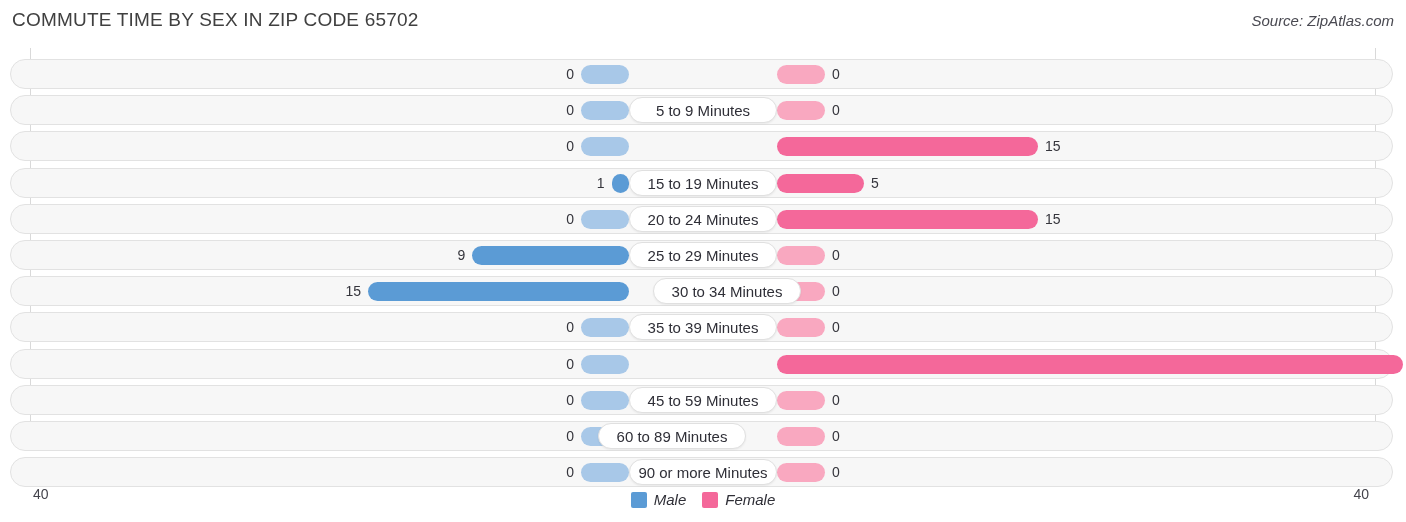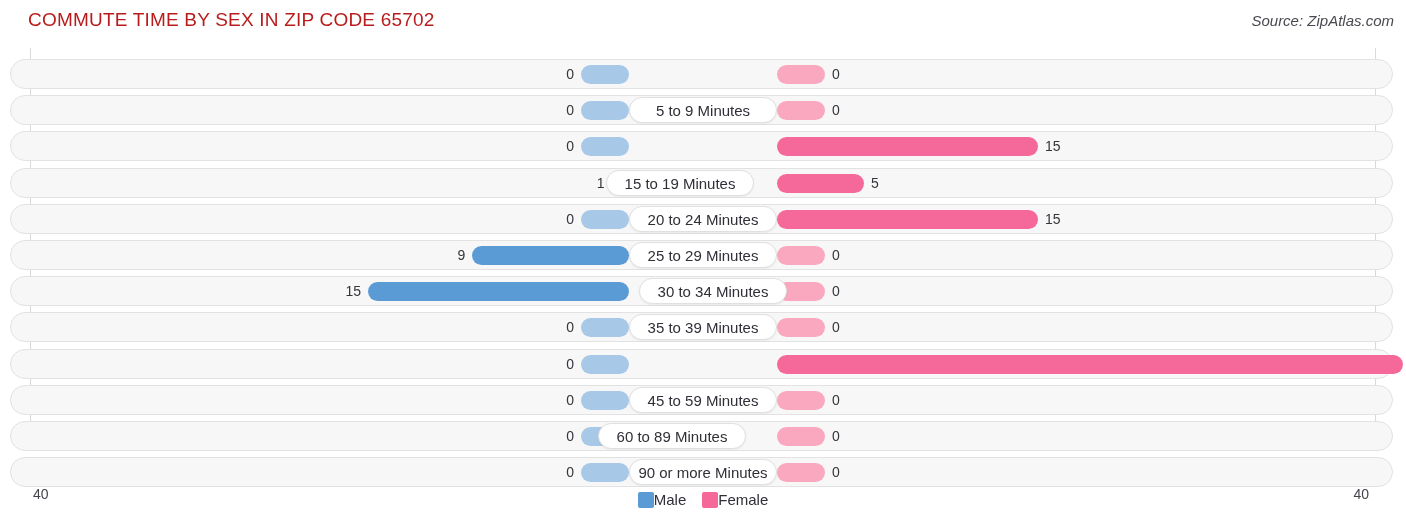--- a/index.html
+++ b/index.html
@@ -4,22 +4,22 @@
 <style>
   html,body{margin:0;padding:0;}
   body{
     width:1406px;height:522px;
     background:#ffffff;
     font-family:"Liberation Sans","DejaVu Sans",sans-serif;
     overflow:hidden;
     position:relative;
   }
   .chart-title{
-    position:absolute;left:28px;top:9px;
-    font-size:19px;color:#b91c1c;letter-spacing:.2px;
+    position:absolute;left:12px;top:9px;
+    font-size:19px;color:#404040;letter-spacing:.2px;
     white-space:nowrap;
   }
   .source{
     position:absolute;right:12px;top:12px;
     font-size:15px;font-style:italic;color:#4a4a52;
     white-space:nowrap;
   }
 
   .plot{
     position:absolute;left:0;top:48px;
@@ -80,21 +80,21 @@
     font-size:14px;color:#44444c;
   }
   .axis-left{left:33px;}
   .axis-right{right:37px;}
 
   .legend{
     position:absolute;left:0;right:0;bottom:14px;
     display:flex;justify-content:center;align-items:center;
     gap:16px;
   }
-  .legend-item{display:flex;align-items:center;gap:0;}
+  .legend-item{display:flex;align-items:center;gap:7px;font-style:italic;}
   .legend-swatch{width:16px;height:16px;border-radius:2px;display:block;}
   .legend-label{font-size:15px;color:#2f2f37;}
 </style>
 </head>
 <body>
 
 <div class="chart-title">COMMUTE TIME BY SEX IN ZIP CODE 65702</div>
 <div class="source">Source: ZipAtlas.com</div>
 
 <div class="plot">
@@ -122,21 +122,21 @@
         <div class="val val-male" style="right: 819px;">0</div>
         <div class="bar bar-female" style="left: 767px; width: 261px; background: rgb(244, 104, 154);"></div>
         <div class="val val-female" style="left: 1035px;">15</div>
       </div>
       <div class="row" style="top: 119.6px;">
         <div class="track"></div>
         <div class="bar bar-male" style="left: 601.6px; width: 17.4px; background: rgb(91, 155, 213);"></div>
         <div class="val val-male" style="right: 788.4px;">1</div>
         <div class="bar bar-female" style="left: 767px; width: 87px; background: rgb(244, 104, 154);"></div>
         <div class="val val-female" style="left: 861px;">5</div>
-        <div class="cat-pill" style="left: 596px; width: 148px;">15 to 19 Minutes</div>
+        <div class="cat-pill" style="left: 619px; width: 148px;">15 to 19 Minutes</div>
       </div>
       <div class="row" style="top: 155.8px;">
         <div class="track"></div>
         <div class="bar bar-male" style="left: 571px; width: 48px; background: rgb(168, 200, 232);"></div>
         <div class="val val-male" style="right: 819px;">0</div>
         <div class="bar bar-female" style="left: 767px; width: 261px; background: rgb(244, 104, 154);"></div>
         <div class="val val-female" style="left: 1035px;">15</div>
         <div class="cat-pill" style="left: 619px; width: 148px;">20 to 24 Minutes</div>
       </div>
       <div class="row" style="top: 192px;">
@@ -146,21 +146,21 @@
         <div class="bar bar-female" style="left: 767px; width: 48px; background: rgb(249, 168, 192);"></div>
         <div class="val val-female" style="left: 822px;">0</div>
         <div class="cat-pill" style="left: 619px; width: 148px;">25 to 29 Minutes</div>
       </div>
       <div class="row" style="top: 228.2px;">
         <div class="track"></div>
         <div class="bar bar-male" style="left: 358px; width: 261px; background: rgb(91, 155, 213);"></div>
         <div class="val val-male" style="right: 1032px;">15</div>
         <div class="bar bar-female" style="left: 767px; width: 48px; background: rgb(249, 168, 192);"></div>
         <div class="val val-female" style="left: 822px;">0</div>
-        <div class="cat-pill" style="left: 629px; width: 148px;">30 to 34 Minutes</div>
+        <div class="cat-pill" style="left: 643px; width: 148px;">30 to 34 Minutes</div>
       </div>
       <div class="row" style="top: 264.4px;">
         <div class="track"></div>
         <div class="bar bar-male" style="left: 571px; width: 48px; background: rgb(168, 200, 232);"></div>
         <div class="val val-male" style="right: 819px;">0</div>
         <div class="bar bar-female" style="left: 767px; width: 48px; background: rgb(249, 168, 192);"></div>
         <div class="val val-female" style="left: 822px;">0</div>
         <div class="cat-pill" style="left: 619px; width: 148px;">35 to 39 Minutes</div>
       </div>
       <div class="row" style="top: 300.6px;">

